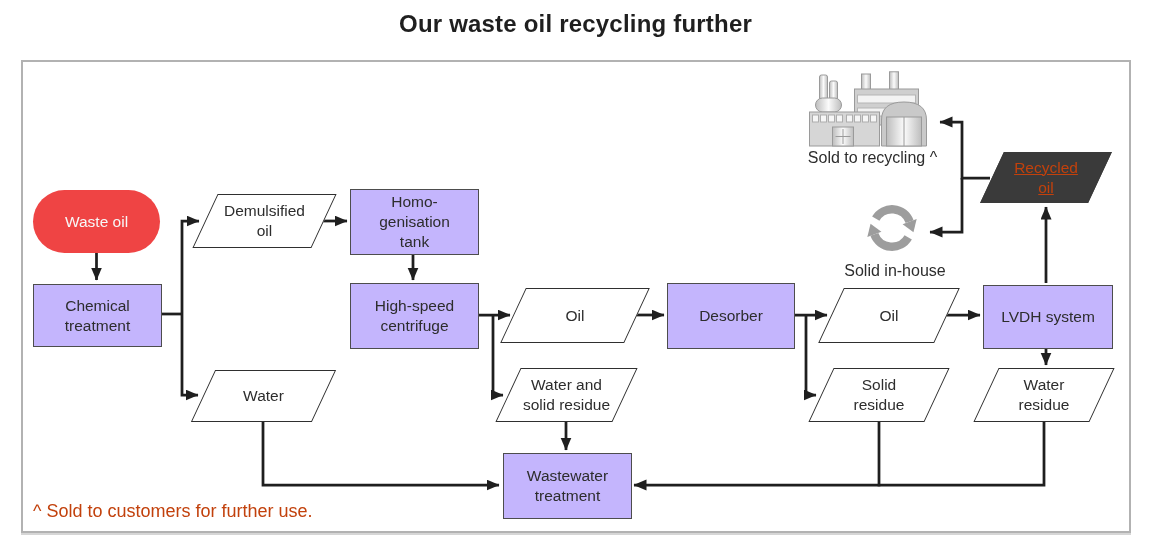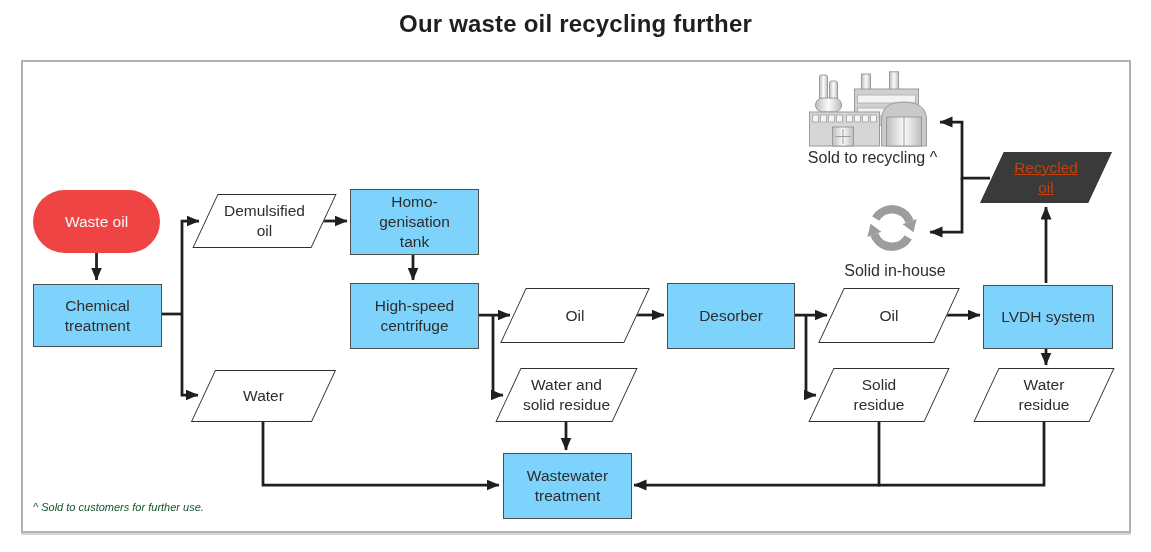--- a/index.html
+++ b/index.html
@@ -15,32 +15,32 @@
   #title {
     position:absolute; left:0; top:10px; width:1151px; text-align:center;
     font-size:24px; font-weight:bold; color:#1f1f1f; letter-spacing:0.2px;
   }
   #connectors { position:absolute; left:0; top:0; width:1151px; height:552px; pointer-events:none; }
   .node { position:absolute; display:flex; align-items:center; justify-content:center; }
   .label {
     white-space:pre-line; text-align:center; font-size:15.5px; line-height:20px;
     color:#2d2d2d; position:relative; z-index:2;
   }
-  .box { background:#7dd3fc; border:1.6px solid #4d4d4d; }
+  .box { background:#c4b5fd; border:1.6px solid #4d4d4d; }
   .stadium { background:#ef4444; border-radius:32px; }
   .stadium .label { color:#f7f7f7; }
   .para .para-shape {
     position:absolute; top:0; bottom:0; left:13px; right:13px;
     background:#ffffff; border:1.7px solid #2f2f2f; transform:skewX(-25deg); z-index:1;
   }
   .para.dark .para-shape { background:#3a3a3a; border-color:#3a3a3a; }
   .para.dark .label { color:#c2410c;text-decoration:underline; }
   .caption { position:absolute; text-align:center; font-size:16px; color:#2d2d2d; }
   #footnote {
-    position:absolute; left:33px; top:501px; font-size:11px; font-style:italic; color:#14532d;
+    position:absolute; left:33px; top:501px; font-size:18px; color:#c2410c;
   }
   .iconwrap { position:absolute; }
 </style>
 </head>
 <body>
 
 <div id="stage">
 
   <div id="title">Our waste oil recycling further</div>
 

